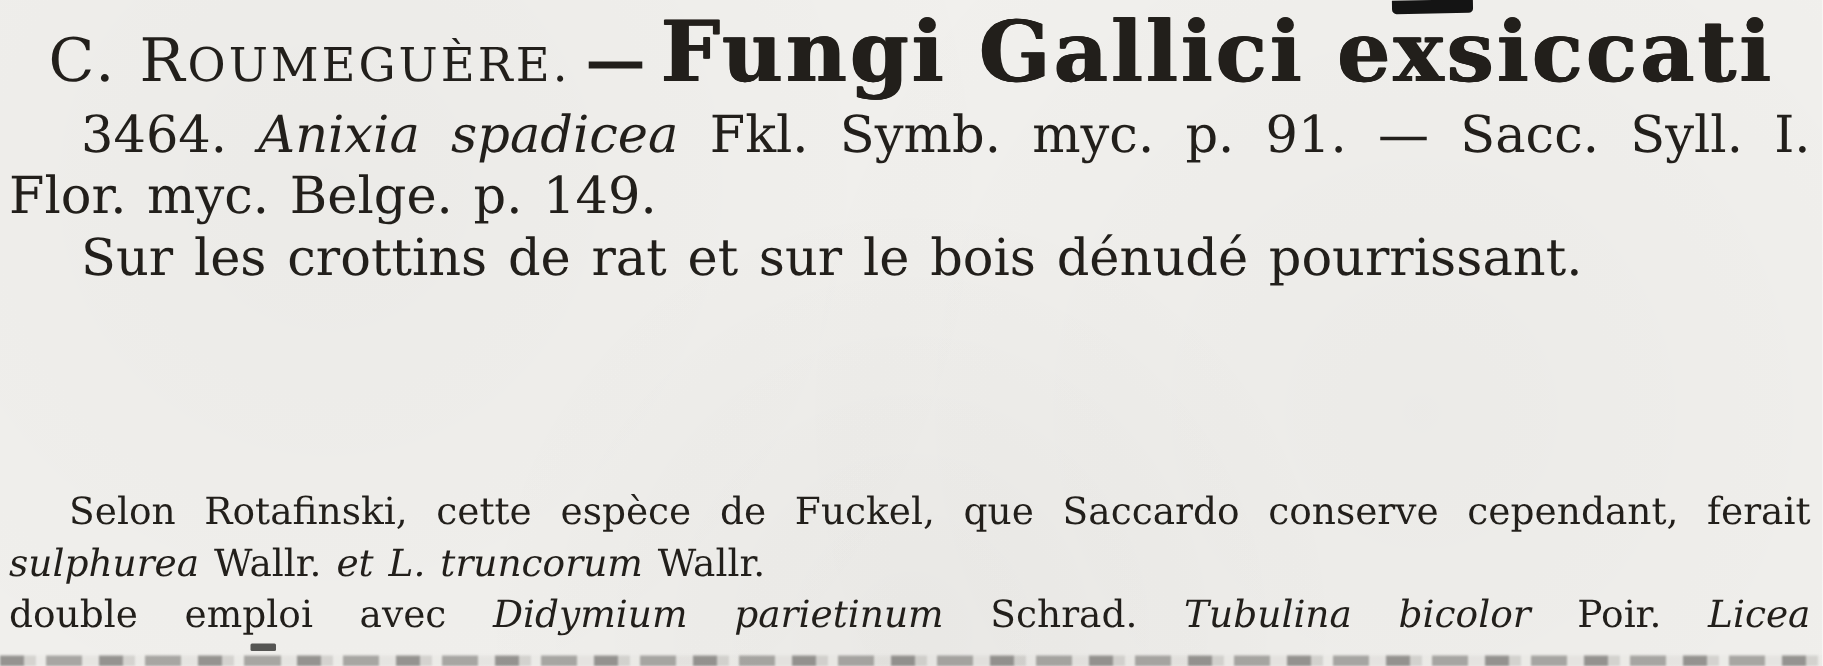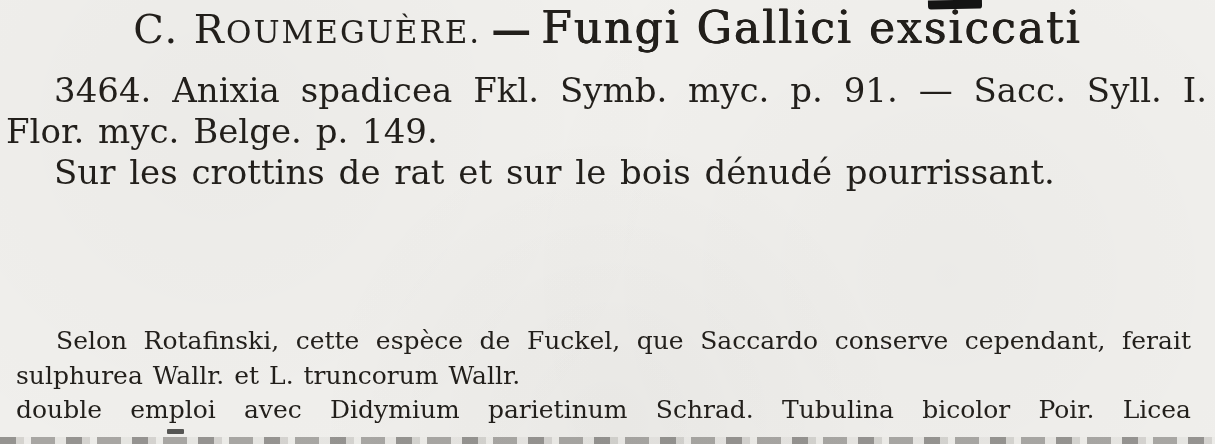--- a/index.html
+++ b/index.html
@@ -36,60 +36,59 @@
   .author-rest {
     font-size: 31px;
     letter-spacing: 2px;
   }
   .header-dash {
     font-size: 40px;
     font-weight: bold;
     padding: 0 10px;
   }
   .series-title {
-    font-size: 44px;
-    font-weight: normal;
+    font-size: 56px;
+    font-weight: bold;
     letter-spacing: 2px;
     text-shadow: 0.6px 0 0 currentColor, -0.3px 0 0 currentColor;
   }
 
   
   .entry {
     position: absolute;
     top: 70px;
     left: 6px;
     right: 8px;
     font-size: 34px;
     line-height: 41px;
     word-spacing: 3px;
   }
   .line { white-space: normal; }
   .just {
     text-align: justify;
     text-align-last: justify;
   }
   .indent { text-indent: 48px; }
-  .ital { }
+  .ital { font-style: italic; }
   .signature {
     text-align: right;
     padding-right: 100px;
     font-style: italic;
     letter-spacing: 1px;
   }
 
   
   .note {
     position: absolute;
     top: 324px;
     left: 6px;
-    right: 24px;
+    right: 8px;
     font-size: 25px;
     line-height: 34.5px;
     word-spacing: 2px;
-    margin-left: 10px;
   }
   .note .indent { text-indent: 40px; }
 
   
   .artifact-top {
     position: absolute;
     top: 0;
     left: 928px;
     width: 54px;
     height: 9px;

